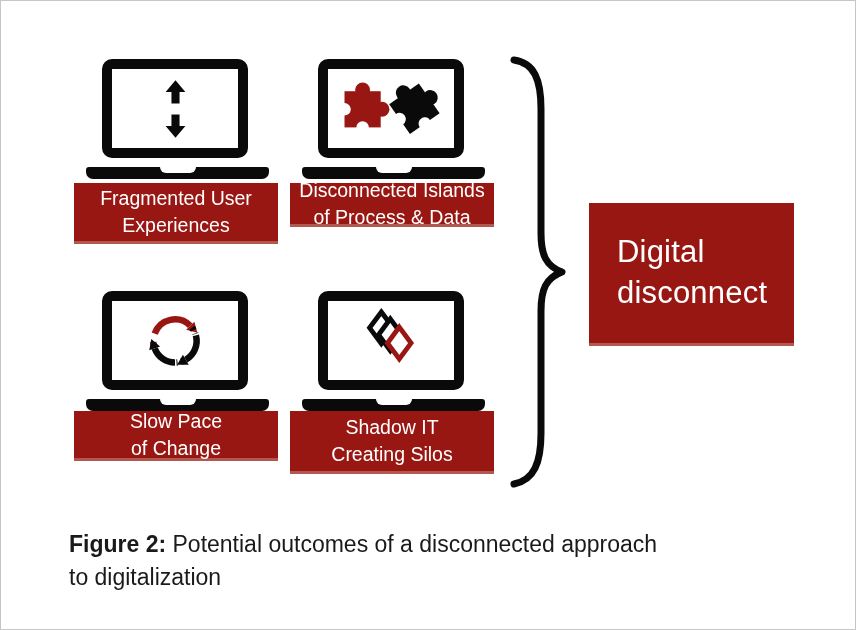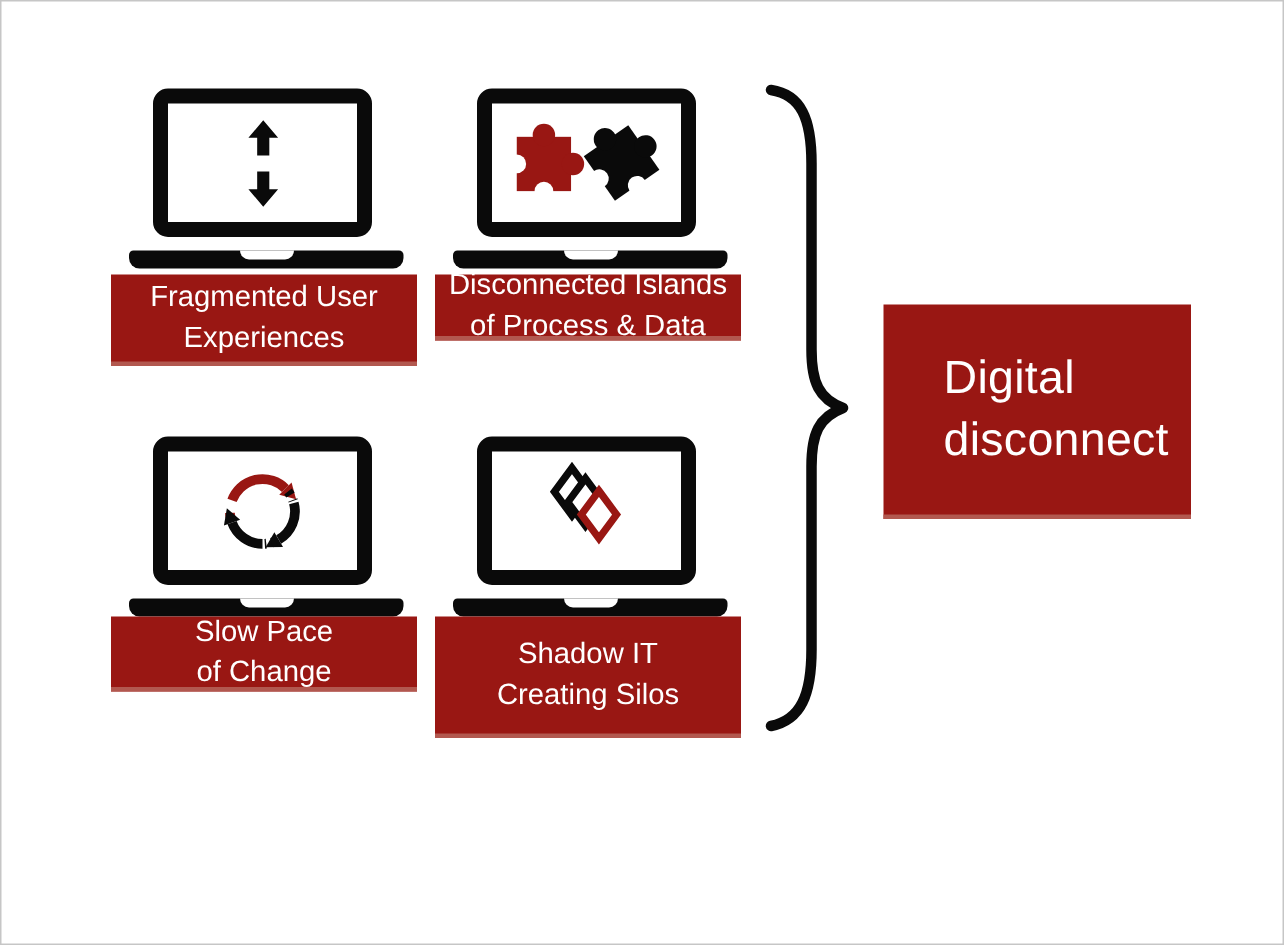--- a/index.html
+++ b/index.html
@@ -31,27 +31,27 @@
   .plate{
     position:absolute;width:204px;box-sizing:border-box;
     background:var(--color-accent,#991713);color:var(--color-text_on_accent,#fff);
     border-bottom:3px solid var(--color-accent_edge,#b2584f);
     display:flex;align-items:center;justify-content:center;text-align:center;
     font-size:19.5px;line-height:1.38;white-space:pre-line;
   }
   .s1 .plate{left:73px;top:182px;height:61px;}
   .s2 .plate{left:289px;top:182px;height:44px;}
   .s3 .plate{left:73px;top:410px;height:50px;}
-  .s4 .plate{left:289px;top:410px;height:81px;}
+  .s4 .plate{left:289px;top:410px;height:63px;}
   .brace{position:absolute;left:505px;top:52px;}
   .result{
     position:absolute;left:588px;top:202px;width:205px;height:143px;box-sizing:border-box;
     background:var(--color-accent,#991713);color:var(--color-text_on_accent,#fff);
     border-bottom:3px solid var(--color-accent_edge,#b2584f);
-    display:flex;align-items:center;padding-left:40px;
+    display:flex;align-items:center;padding-left:28px;
     font-size:31px;line-height:1.32;white-space:pre-line;letter-spacing:.2px;
   }
   .caption{
     position:absolute;left:68px;top:527px;width:620px;
     color:var(--color-caption_text,#1a1a1a);font-size:23px;line-height:1.42;white-space:pre-line;
   }
   .caption .bold{font-weight:700;}
   .icon-svg{display:block;}
 </style>
 </head>
@@ -131,14 +131,16 @@
   </div>
 
   <svg class="brace" viewBox="0 0 60 438" width="60" height="438" aria-hidden="true">
     <path d="M8 7 C28 10 35 26 35 56 L35 180 C35 202 40 213 56 219
              C40 225 35 236 35 258 L35 380 C35 410 28 427 8 431" fill="none" stroke="var(--color-black,#0a0a0a)" stroke-width="7" stroke-linecap="round" stroke-linejoin="round"></path>
   </svg>
 
   <div class="result">Digital
 disconnect</div>
 
+  <div class="caption"><span class="bold">Figure 2:</span><span> Potential outcomes of a disconnected approach
+to digitalization</span></div>
 
 </div>
 
 </body></html>

